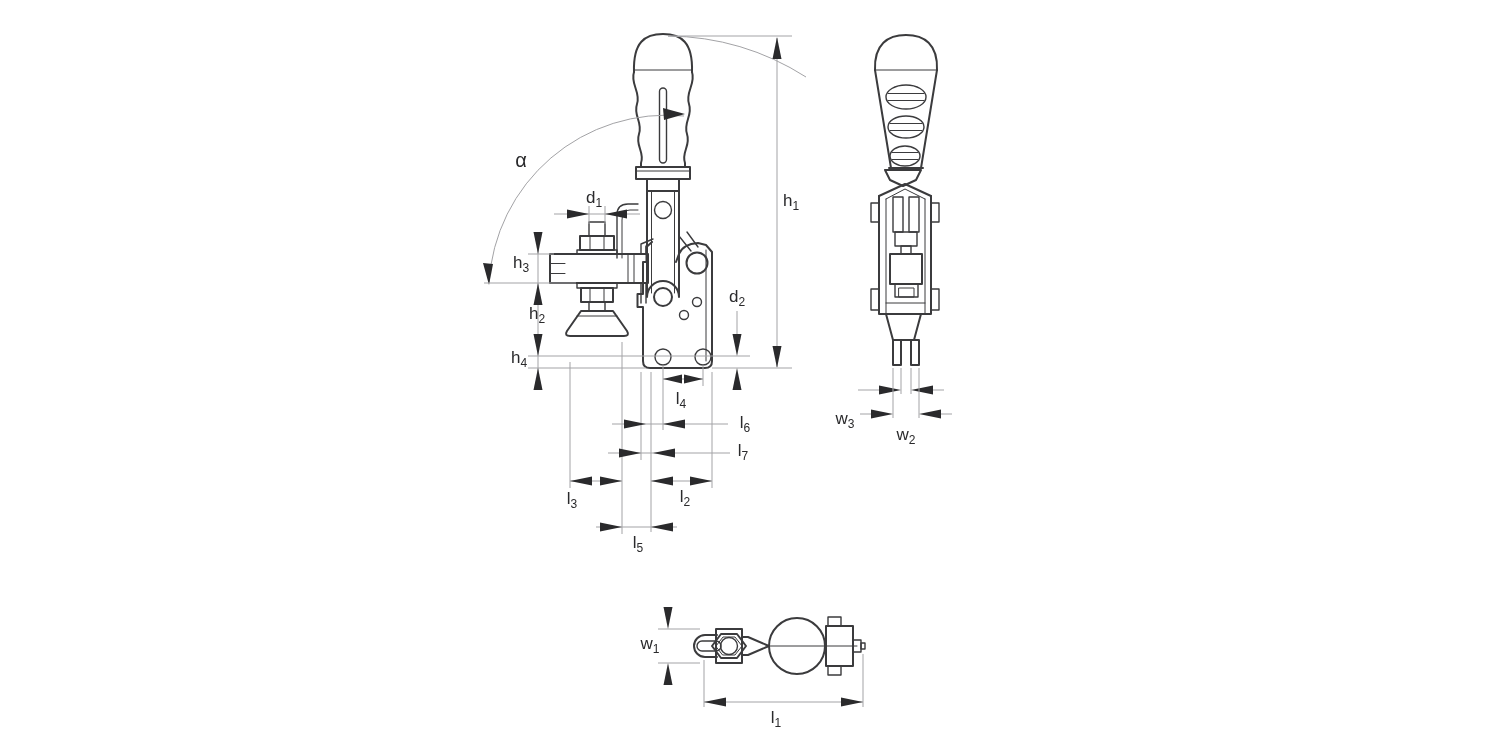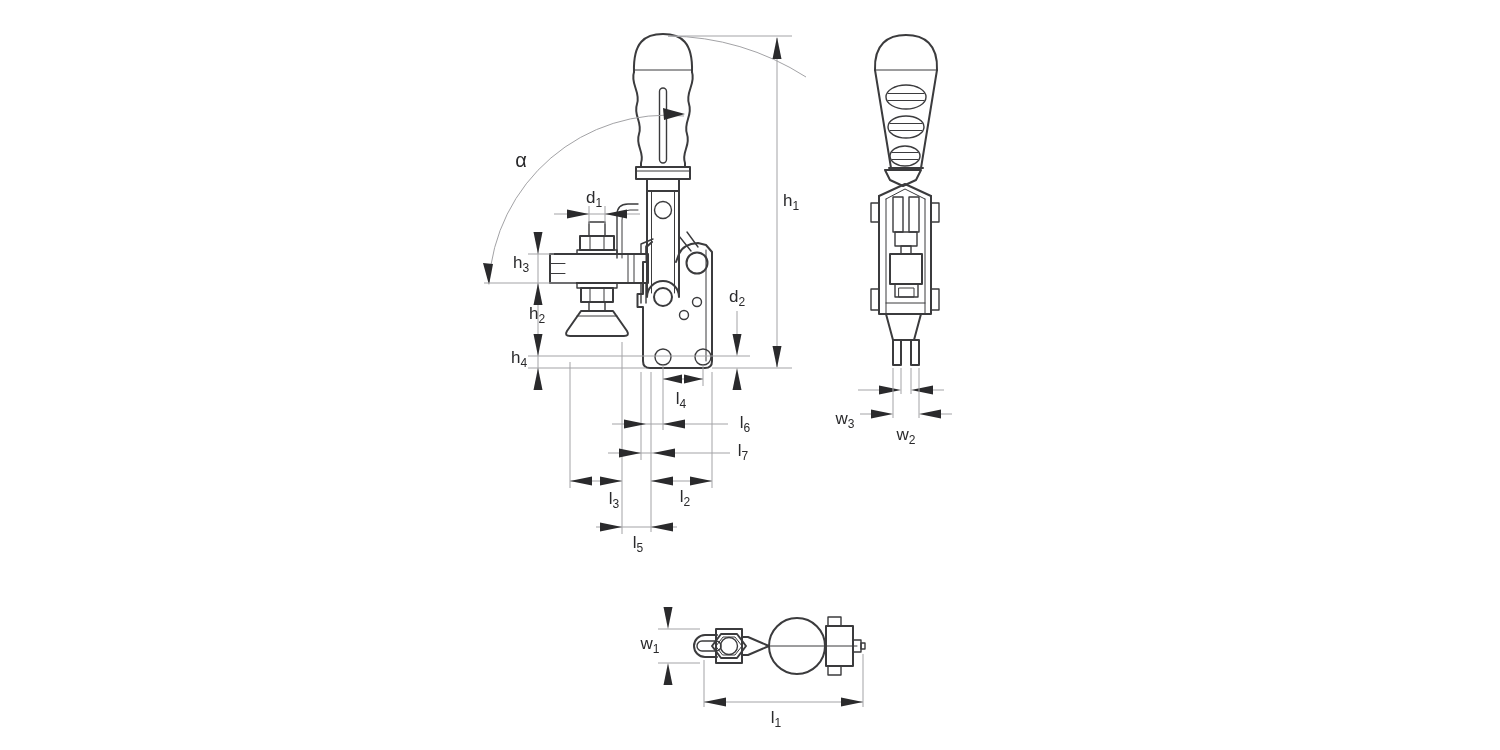--- a/index.html
+++ b/index.html
@@ -215,21 +215,21 @@
 <div class="dim-label alpha" style="left:521px;top:162px;"><span>α</span><sub></sub></div>
 <div class="dim-label" style="left:594px;top:199px;"><span>d</span><sub>1</sub></div>
 <div class="dim-label" style="left:791px;top:202px;"><span>h</span><sub>1</sub></div>
 <div class="dim-label" style="left:521px;top:264px;text-align:right;"><span>h</span><sub>3</sub></div>
 <div class="dim-label" style="left:521px;top:315px;margin-left:16px;"><span>h</span><sub>2</sub></div>
 <div class="dim-label" style="left:519px;top:359px;"><span>h</span><sub>4</sub></div>
 <div class="dim-label" style="left:737px;top:298px;"><span>d</span><sub>2</sub></div>
 <div class="dim-label" style="left:681px;top:400px;"><span>l</span><sub>4</sub></div>
 <div class="dim-label" style="left:741px;top:424px;padding-left:8px;"><span>l</span><sub>6</sub></div>
 <div class="dim-label" style="left:743px;top:452px;"><span>l</span><sub>7</sub></div>
-<div class="dim-label" style="left:614px;top:500px;"><span>l</span><sub>3</sub></div>
+<div class="dim-label" style="left:572px;top:500px;"><span>l</span><sub>3</sub></div>
 <div class="dim-label" style="left:685px;top:498px;"><span>l</span><sub>2</sub></div>
 <div class="dim-label" style="left:638px;top:544px;text-align:right;"><span>l</span><sub>5</sub></div>
 <div class="dim-label" style="left:845px;top:388px;margin-top:32px;"><span>w</span><sub>3</sub></div>
 <div class="dim-label" style="left:906px;top:436px;"><span>w</span><sub>2</sub></div>
 <div class="dim-label" style="left:650px;top:645px;"><span>w</span><sub>1</sub></div>
 <div class="dim-label" style="left:776px;top:719px;"><span>l</span><sub>1</sub></div>
 
 </div>
 
 </body></html>

